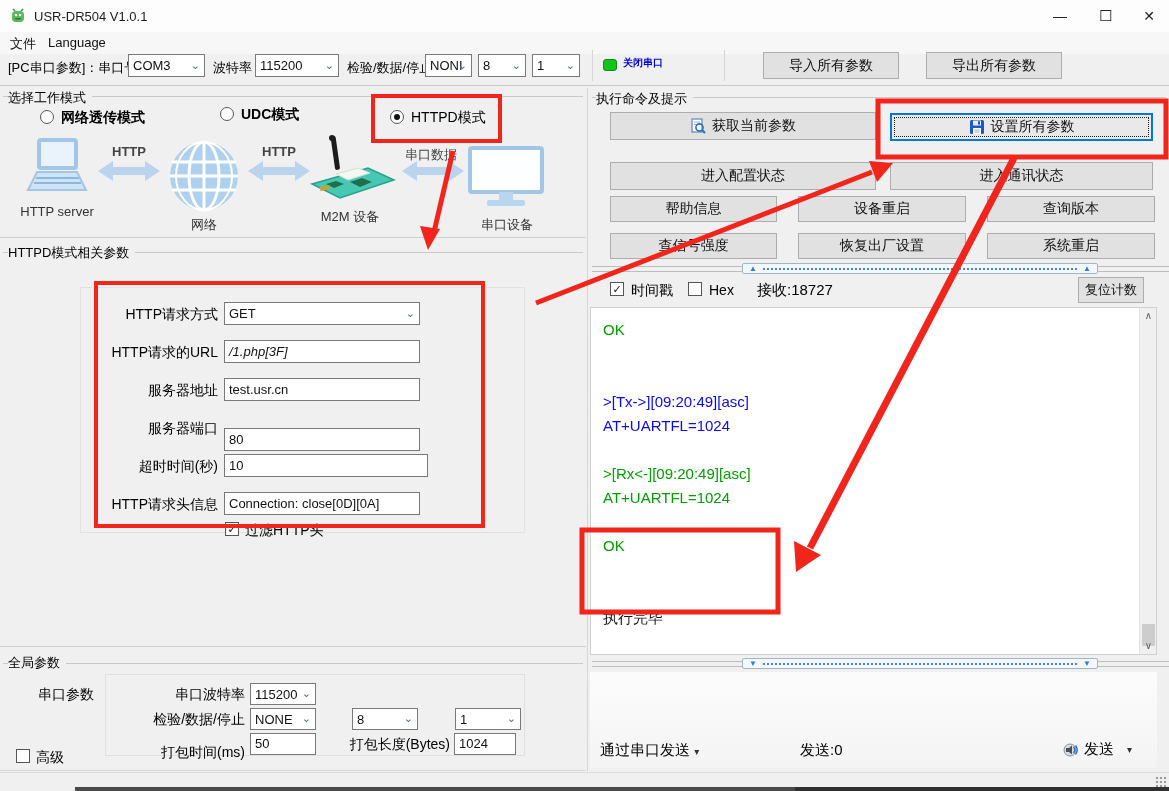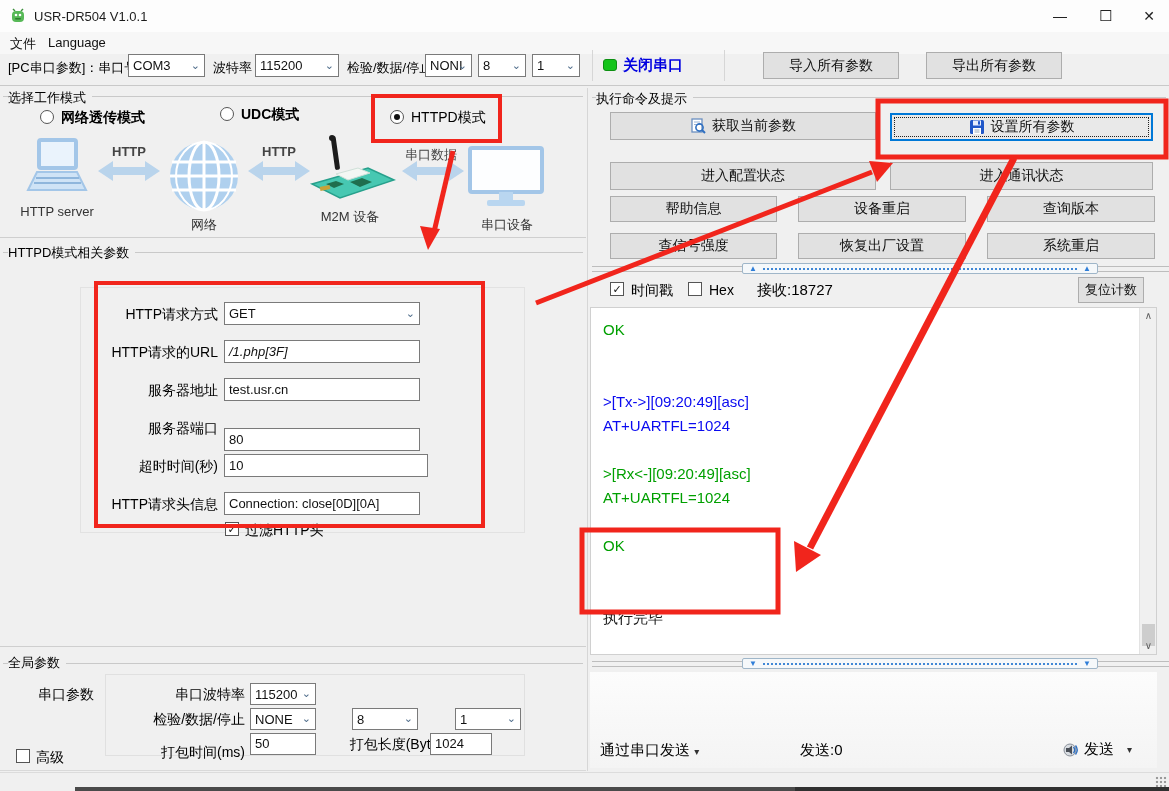--- a/index.html
+++ b/index.html
@@ -107,21 +107,21 @@
   <div class="combo" style="left:478px; top:54px; width:48px; height:23px;">
     <span>8</span>
       <span class="chev">⌄</span>
   </div>
   <div class="combo" style="left:532px; top:54px; width:48px; height:23px;">
     <span>1</span>
       <span class="chev">⌄</span>
   </div>
   <div class="vline" style="left:592px; top:50px; height:31px;"></div>
   <div style="position:absolute; left:603px; top:59px; width:14px; height:12px; border-radius:3px; background:#14c41a; border:1px solid #0d8f12;"></div>
-  <span style="position:absolute; left:623px; top:56px; font-size:15px; font-weight:bold; color:#0000e0;text-align:center;">关闭串口</span>
+  <span style="position:absolute; left:623px; top:56px; font-size:10px; font-weight:bold; color:#0000e0;text-align:center;">关闭串口</span>
   <div class="vline" style="left:724px; top:50px; height:31px;"></div>
   <div class="btn" style="left:763px; top:52px; width:136px; height:27px;">导入所有参数</div>
   <div class="btn" style="left:926px; top:52px; width:136px; height:27px;">导出所有参数</div>
   <div class="hline" style="left:0; top:85px; width:1169px;"></div>
 
   <div class="hline" style="left:3px; top:96px; width:580px;"></div>
   <span class="group-title" style="left:8px; top:89px;">选择工作模式</span>
 
   <div class="radio" style="left:40px; top:110px;"></div>
   <span class="lbl14" style="left:61px; top:109px; font-weight:bold;">网络透传模式</span>
@@ -235,21 +235,21 @@
       <span class="chev">⌄</span>
   </div>
   <div class="combo" style="left:455px; top:708px; width:66px; height:22px;">
     <span>1</span>
       <span class="chev">⌄</span>
   </div>
 
   <div class="rlabel" style="left:125px; top:744px; width:120px;">打包时间(ms)</div>
   <div class="tbox" style="left:250px; top:733px; width:66px; height:22px; line-height:20px;">50</div>
   <div class="rlabel" style="left:330px; top:736px; width:120px;">打包长度(Bytes)</div>
-  <div class="tbox" style="left:430px; top:733px; width:62px; height:22px; line-height:20px;">1024</div>
+  <div class="tbox" style="left:454px; top:733px; width:62px; height:22px; line-height:20px;">1024</div>
 
   <div class="checkbox" style="left:16px; top:749px;"></div>
   <span class="lbl14" style="left:36px; top:749px;">高级</span>
   <div class="hline" style="left:0; top:770px; width:586px; background:#d9d9d9;"></div>
 
   <div class="vline" style="left:587px; top:88px; height:683px;"></div>
 
   <div class="hline" style="left:592px; top:97px; width:574px;"></div>
   <span class="group-title" style="left:596px; top:90px;">执行命令及提示</span>
 

